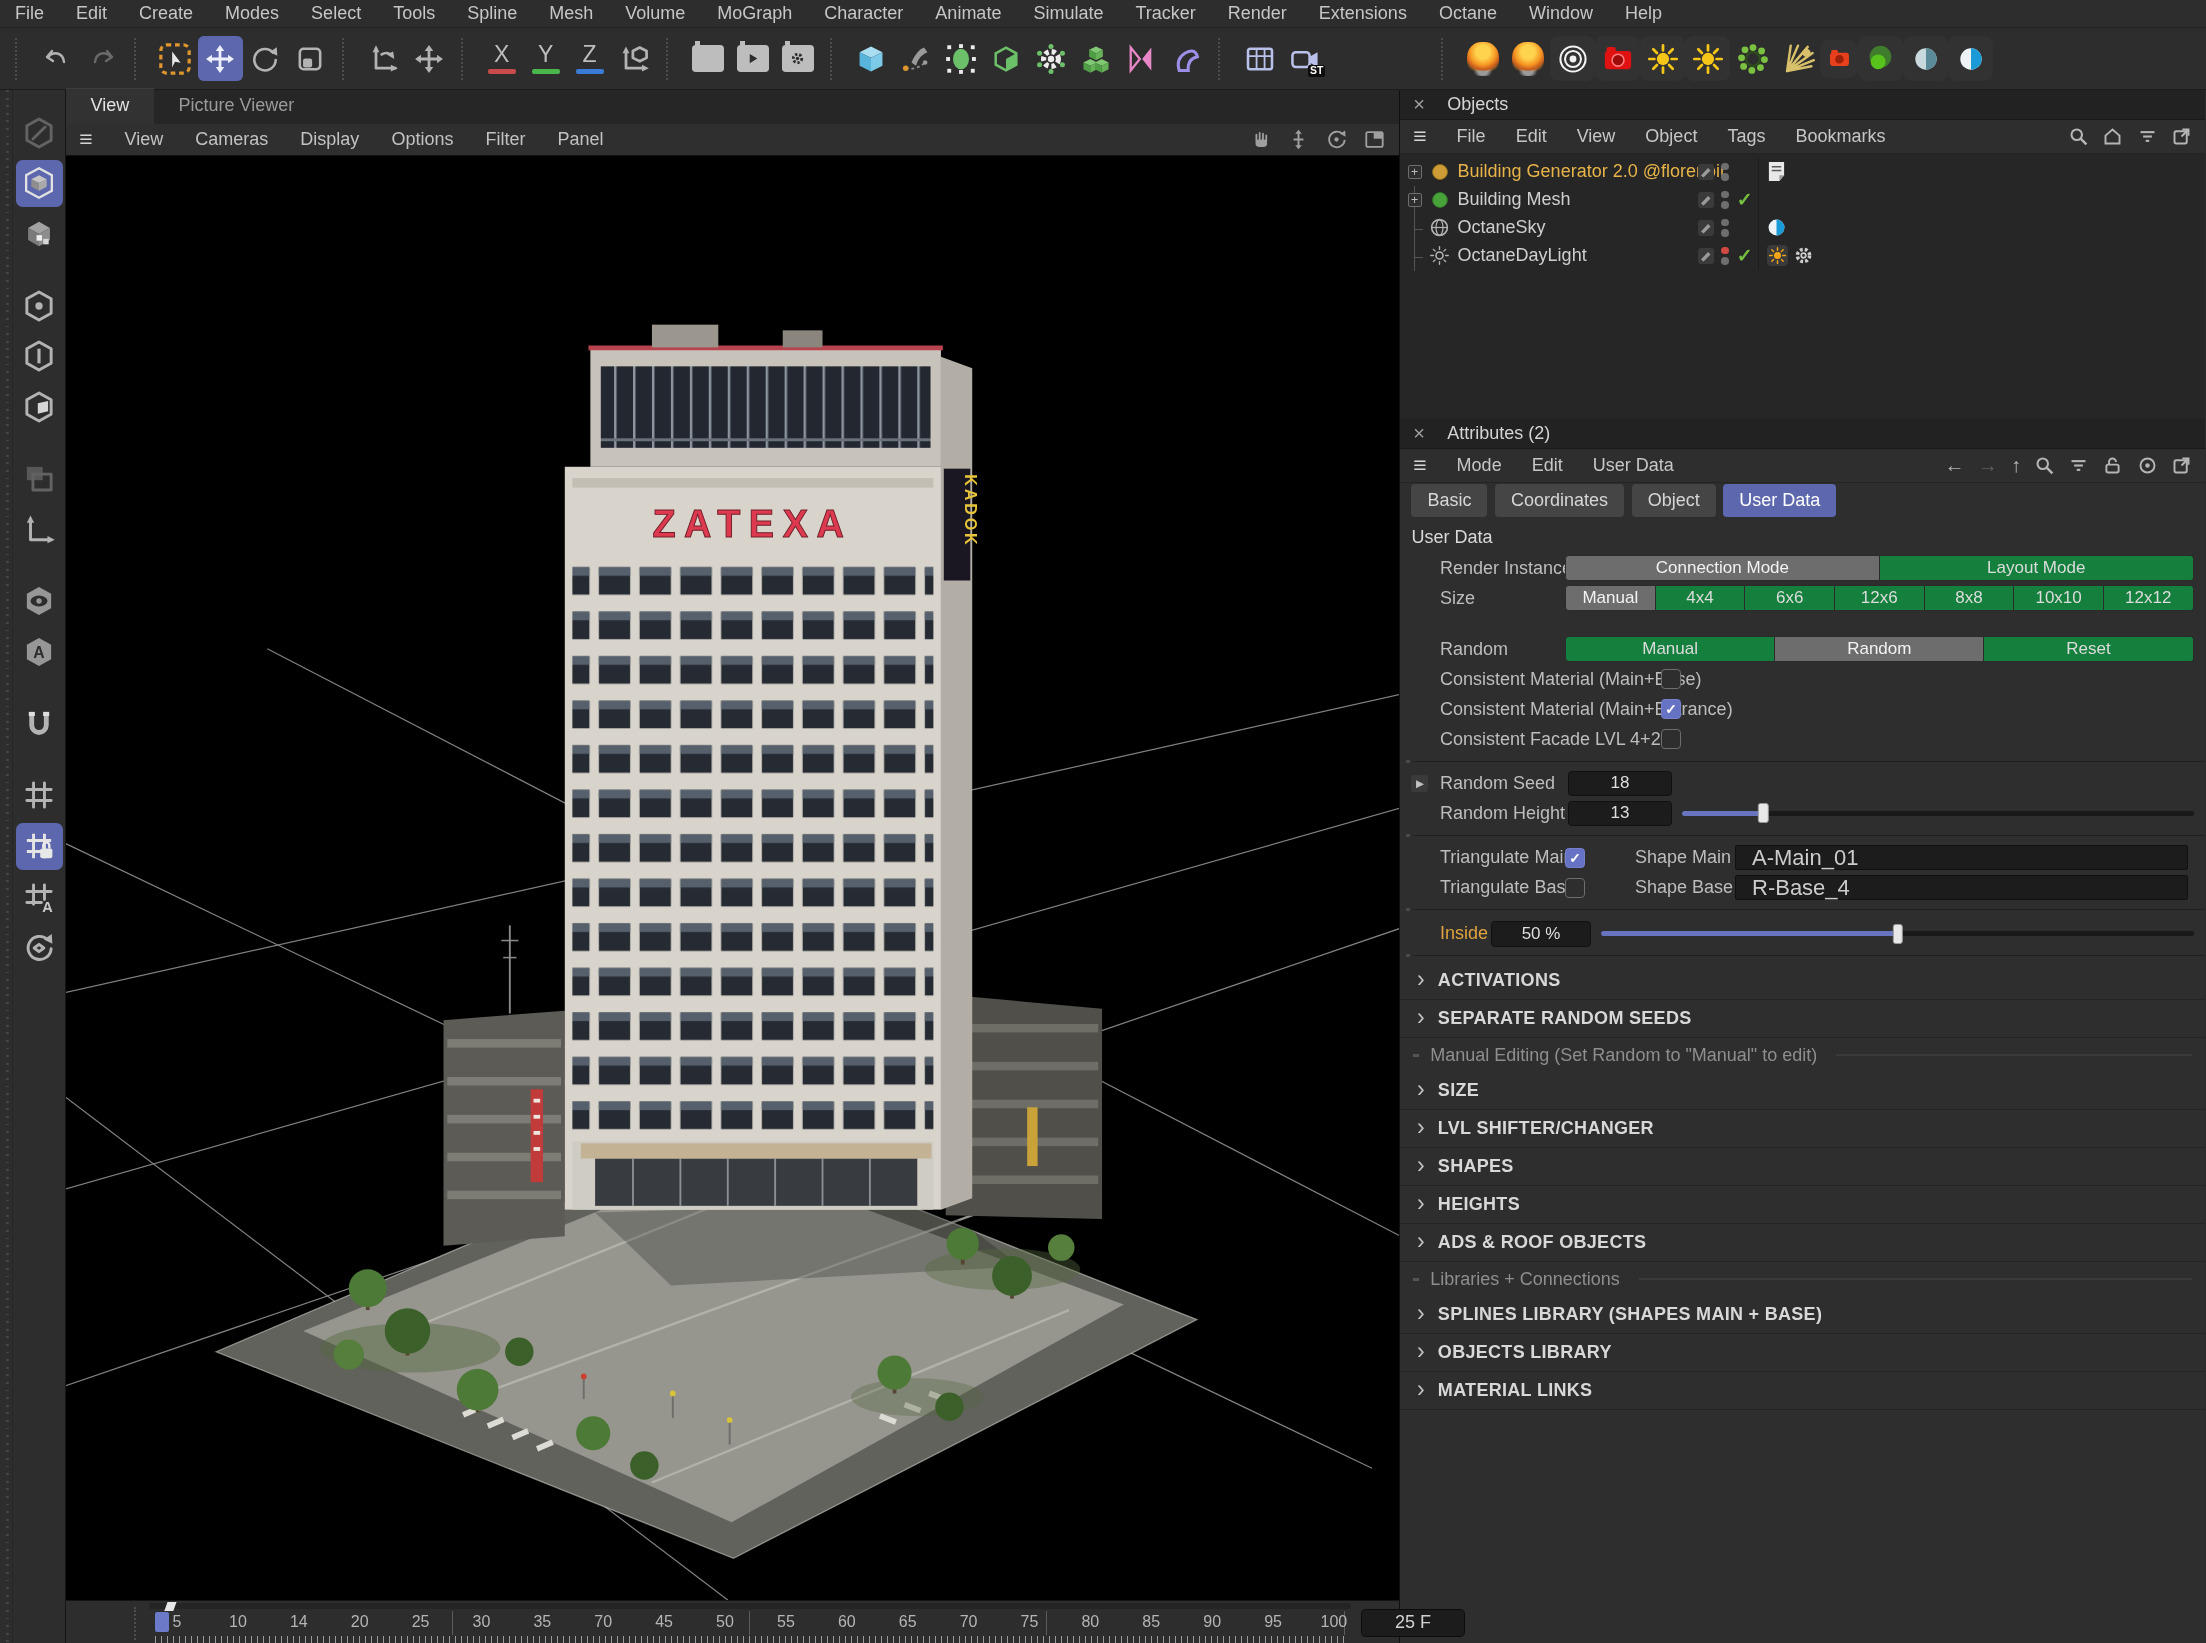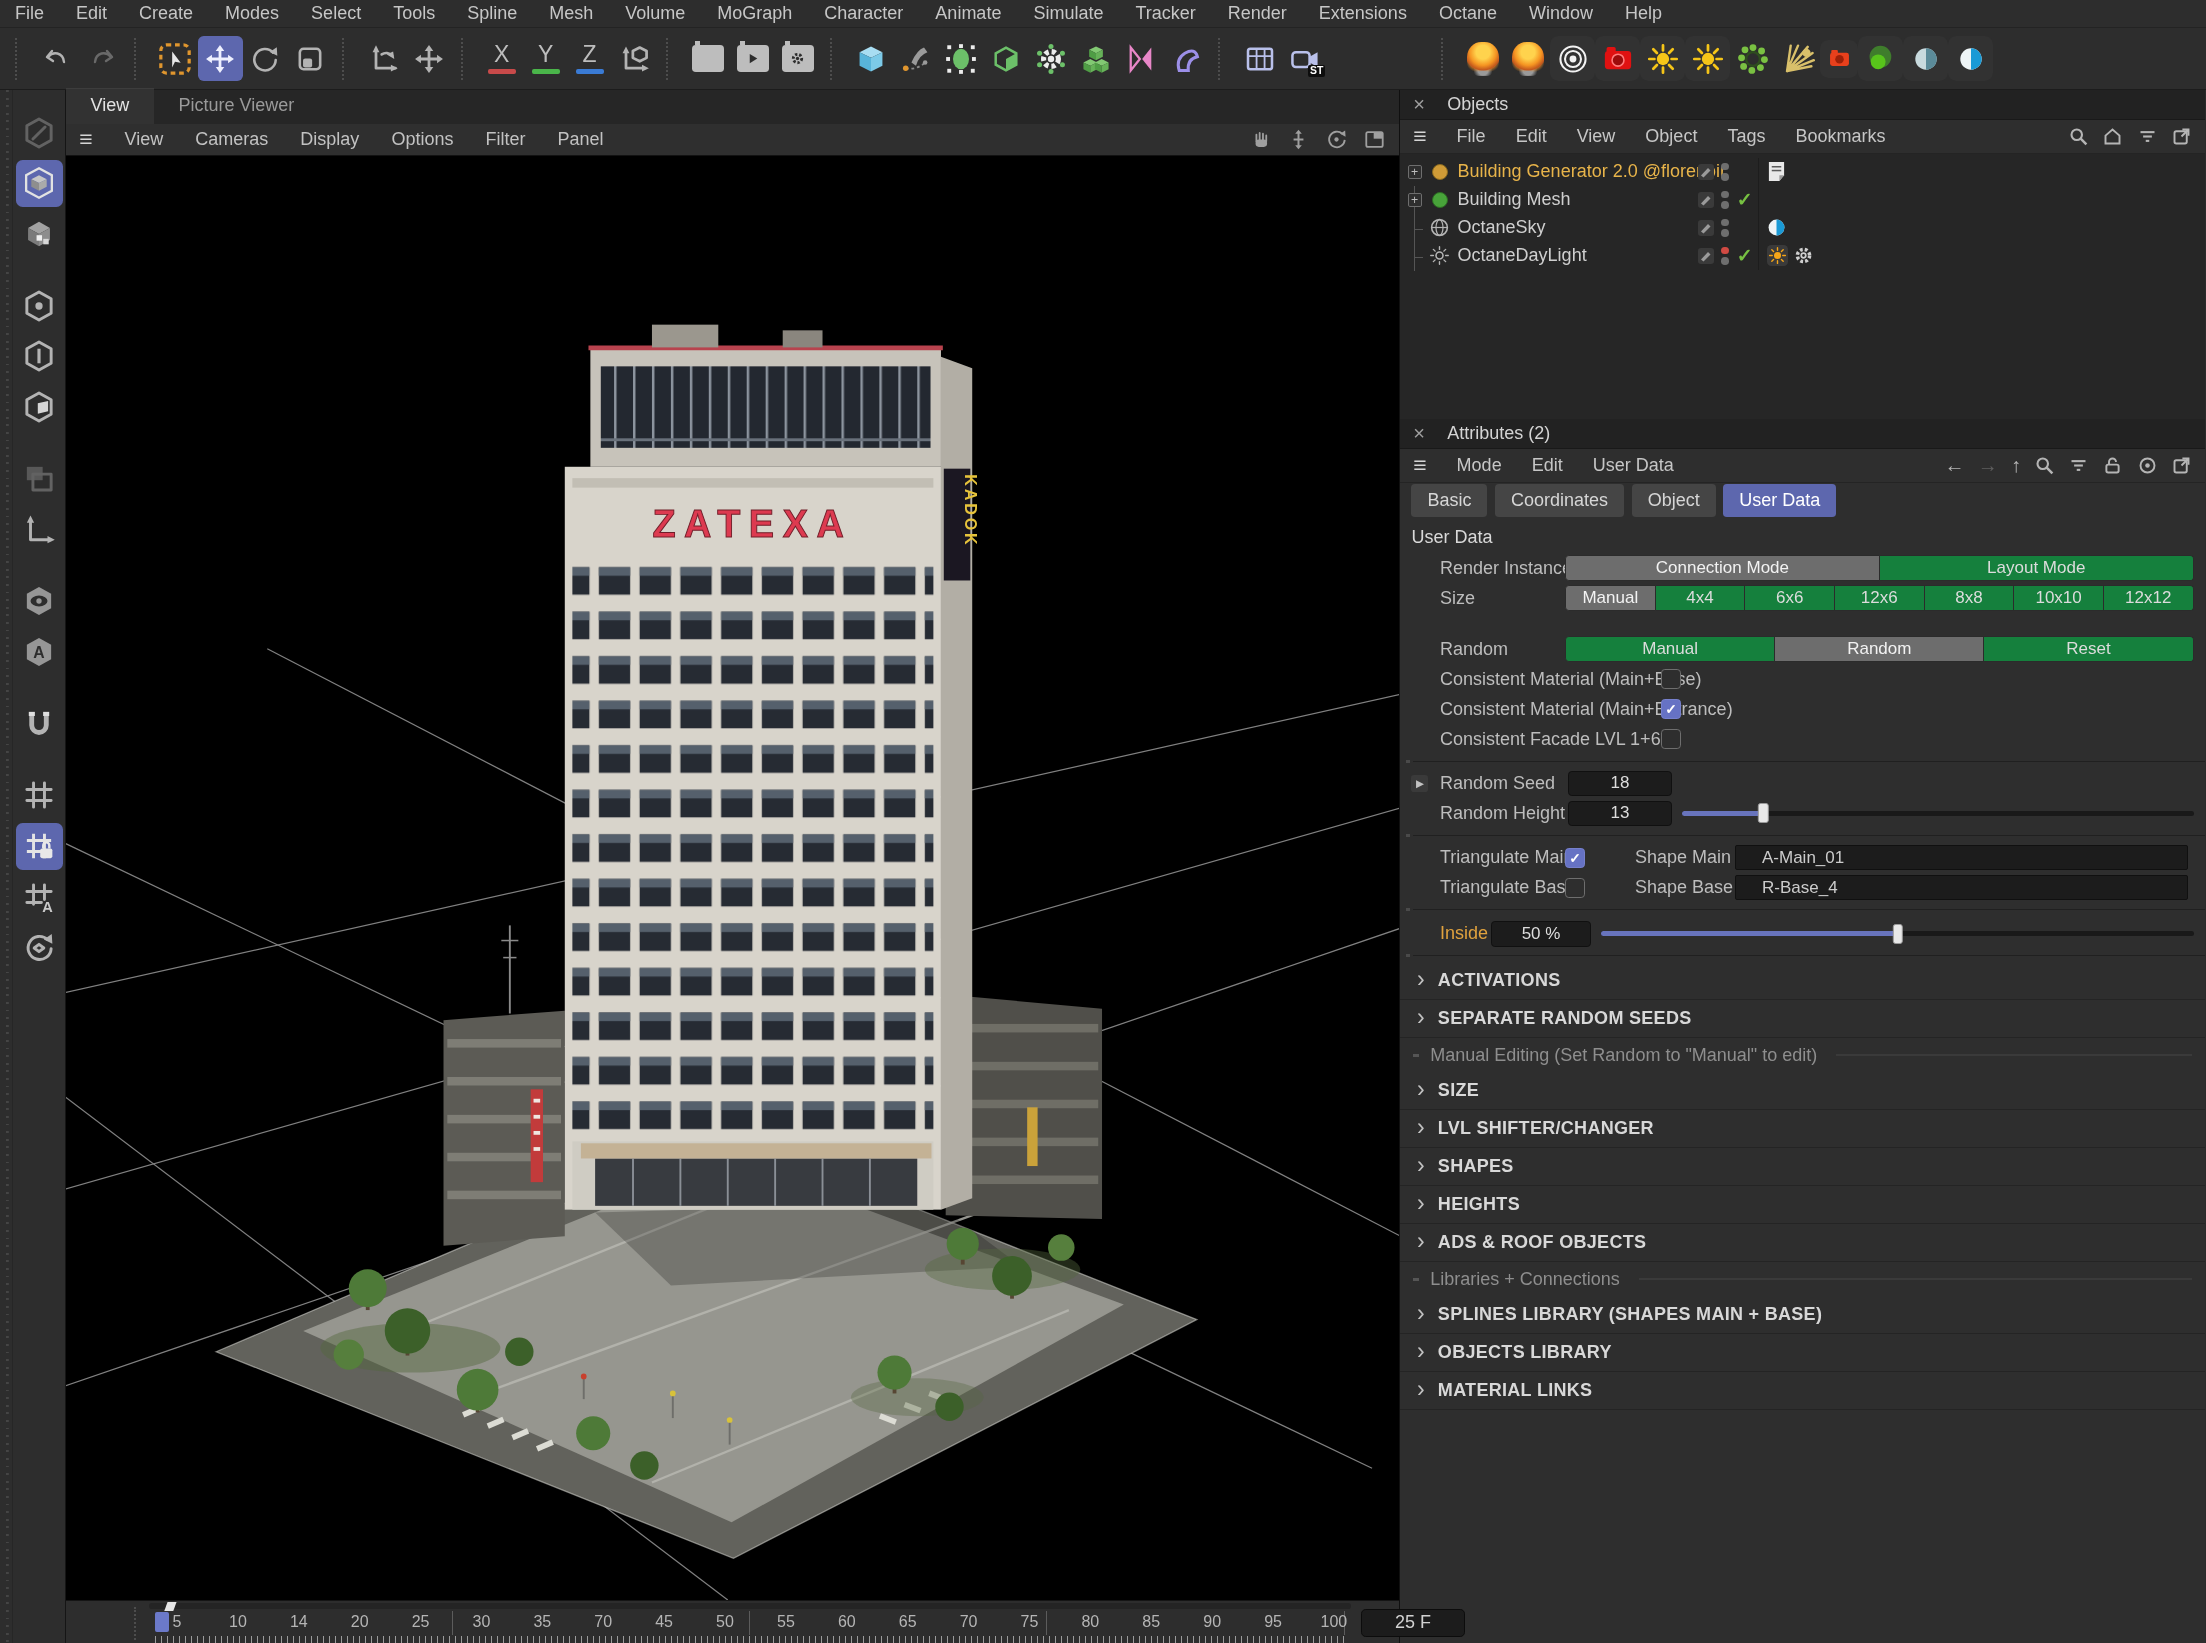--- a/index.html
+++ b/index.html
@@ -145,21 +145,21 @@
   .slider .track { position:absolute; left:0; right:0; top:10.4px; height:4.7px; background:#191919; border-radius:2.8px; }
   .slider .fill { position:absolute; left:0; top:10.4px; height:4.7px; width:var(--pct); background:#6874bd; border-radius:2.8px; }
   .slider .knob { position:absolute; top:2.8px; left:var(--pct); transform:translateX(-50%); width:10.4px; height:20px;
     background:#e8e8e8; border-radius:2.8px; border:0.9px solid #9a9a9a; }
   .expand-arrow { position:absolute; left:11.4px; width:17px; height:17px; background:#3a3a3a; border-radius:2.8px;
     color:#c2c2c2; font-size:10.4px; display:flex; align-items:center; justify-content:center; }
   .sep { margin:6.6px 0 6.6px 13.2px; border-top:0.9px solid #202020; position:relative; }
   .sep::before { content:""; position:absolute; left:-7.6px; top:-1.9px; width:4.7px; height:2.8px; background:#4a4a4a; }
   .shape-label { margin-left:50px; width:100px; color:#bdbdbd; white-space:nowrap; flex:none; }
   .textfield { flex:1; height:25.6px; background:#1c1c1c; border:0.9px solid #101010; border-radius:1.9px;
-    display:flex; align-items:center; padding-left:26px; color:#cccccc; font-size:17px; margin-right:17px; }
+    display:flex; align-items:center; padding-left:16px; color:#cccccc; font-size:22px; margin-right:17px; }
   .ivlabel { padding-left:40px; width:91px; color:#e0a23e; white-space:nowrap; flex:none; }
   .ivbox { width:100px; }
   .section { height:38px; border-bottom:0.9px solid #242424; display:flex; align-items:center; gap:13.2px; padding-left:17px; }
   .section .chev { color:#c2c2c2; font-size:23px; line-height:1; margin-top:-2.8px; }
   .section .stitle { color:#d8d8d8; font-weight:bold; letter-spacing:0.3px; }
   .grouplabel { height:34px; display:flex; align-items:center; gap:9.5px; padding-left:13.2px; color:#8e8e8e; }
   .grouplabel::before { content:""; width:5.7px; height:2.8px; background:#555; margin-right:1.9px; }
   .grouplabel::after { content:""; flex:1; height:1.9px; background:#3a3a3a; margin:0 13.2px 0 9.5px; }
 </style>
 </head>
@@ -1067,21 +1067,21 @@
           </div>
           <div class="arow">
             <span class="chk-label">Consistent Material (Main+Base)</span>
             <span class="checkbox"></span>
           </div>
           <div class="arow">
             <span class="chk-label">Consistent Material (Main+Entrance)</span>
             <span class="checkbox on">✓</span>
           </div>
           <div class="arow">
-            <span class="chk-label">Consistent Facade LVL 1+6</span>
+            <span class="chk-label">Consistent Facade LVL 4+2</span>
             <span class="checkbox"></span>
           </div>
 
           <div class="sep"></div>
 
           <div class="arow">
             <span class="expand-arrow">▶</span>
             <span class="alabel" style="width:168px">Random Seed</span>
             <span class="numbox">18</span>
           </div>

